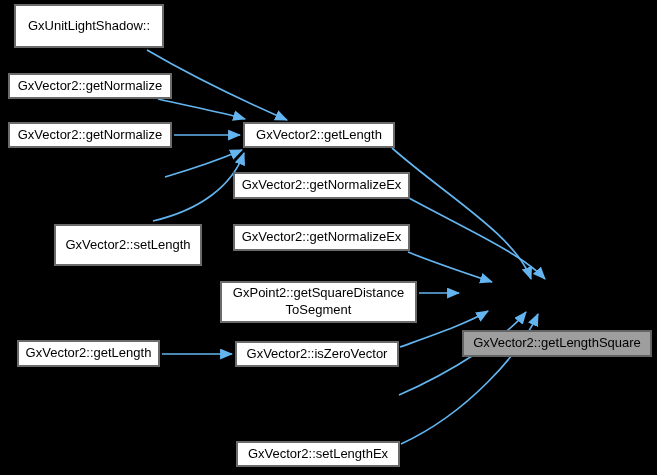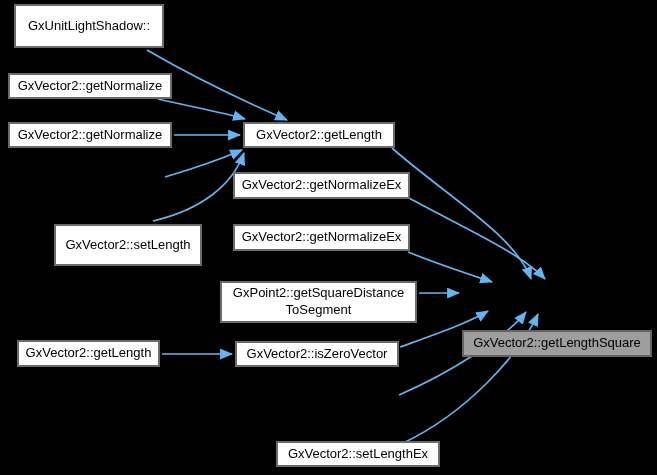--- a/index.html
+++ b/index.html
@@ -93,19 +93,19 @@
     <div class="node" style="left: 233px; top: 224px; width: 177px; height: 27px;">
       <span>GxVector2::getNormalizeEx</span>
     </div>
     <div class="node" style="left: 220px; top: 281px; width: 197px; height: 42px;">
       <span>GxPoint2::getSquareDistance</span>
       <span>ToSegment</span>
     </div>
     <div class="node" style="left: 235px; top: 341px; width: 164px; height: 26px;">
       <span>GxVector2::isZeroVector</span>
     </div>
-    <div class="node" style="left: 236px; top: 441px; width: 164px; height: 26px; margin-left: 40px;">
+    <div class="node" style="left: 236px; top: 441px; width: 164px; height: 26px;">
       <span>GxVector2::setLengthEx</span>
     </div>
     <div class="node node--highlight" style="left: 462px; top: 282px; width: 190px; height: 27px; margin-top: 48px;">
       <span>GxVector2::getLengthSquare</span>
     </div>
   </div>
 
 </body></html>

